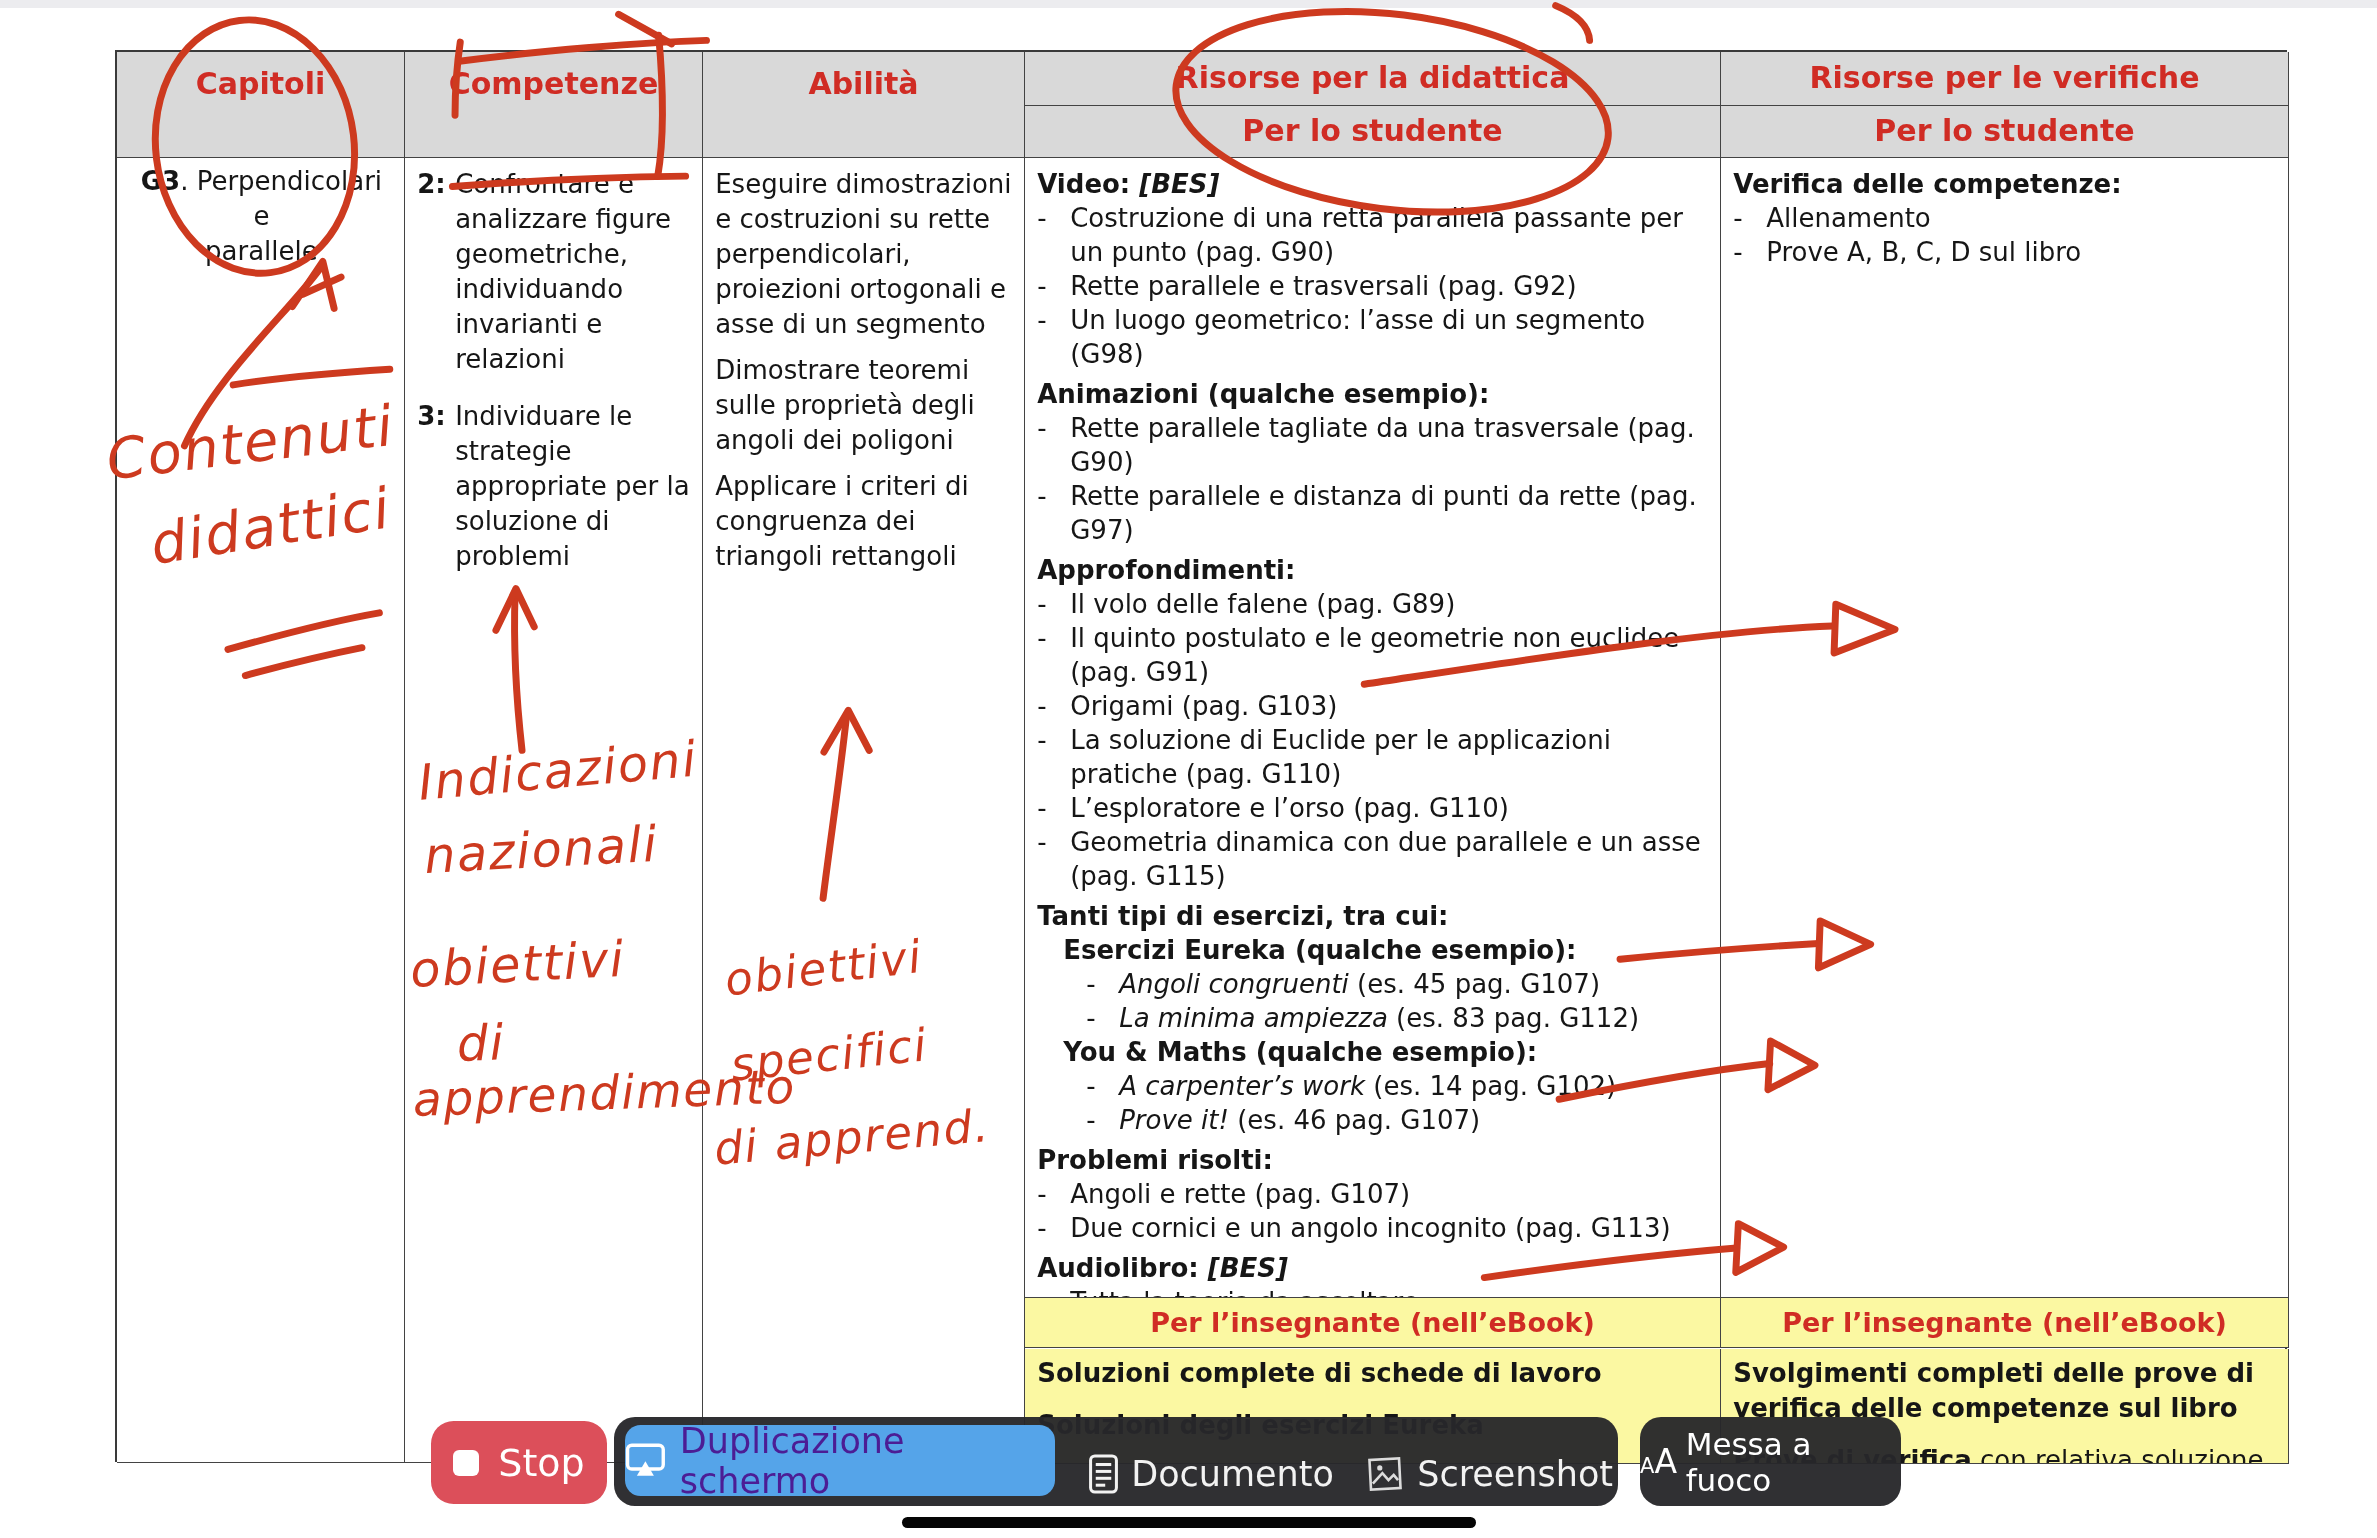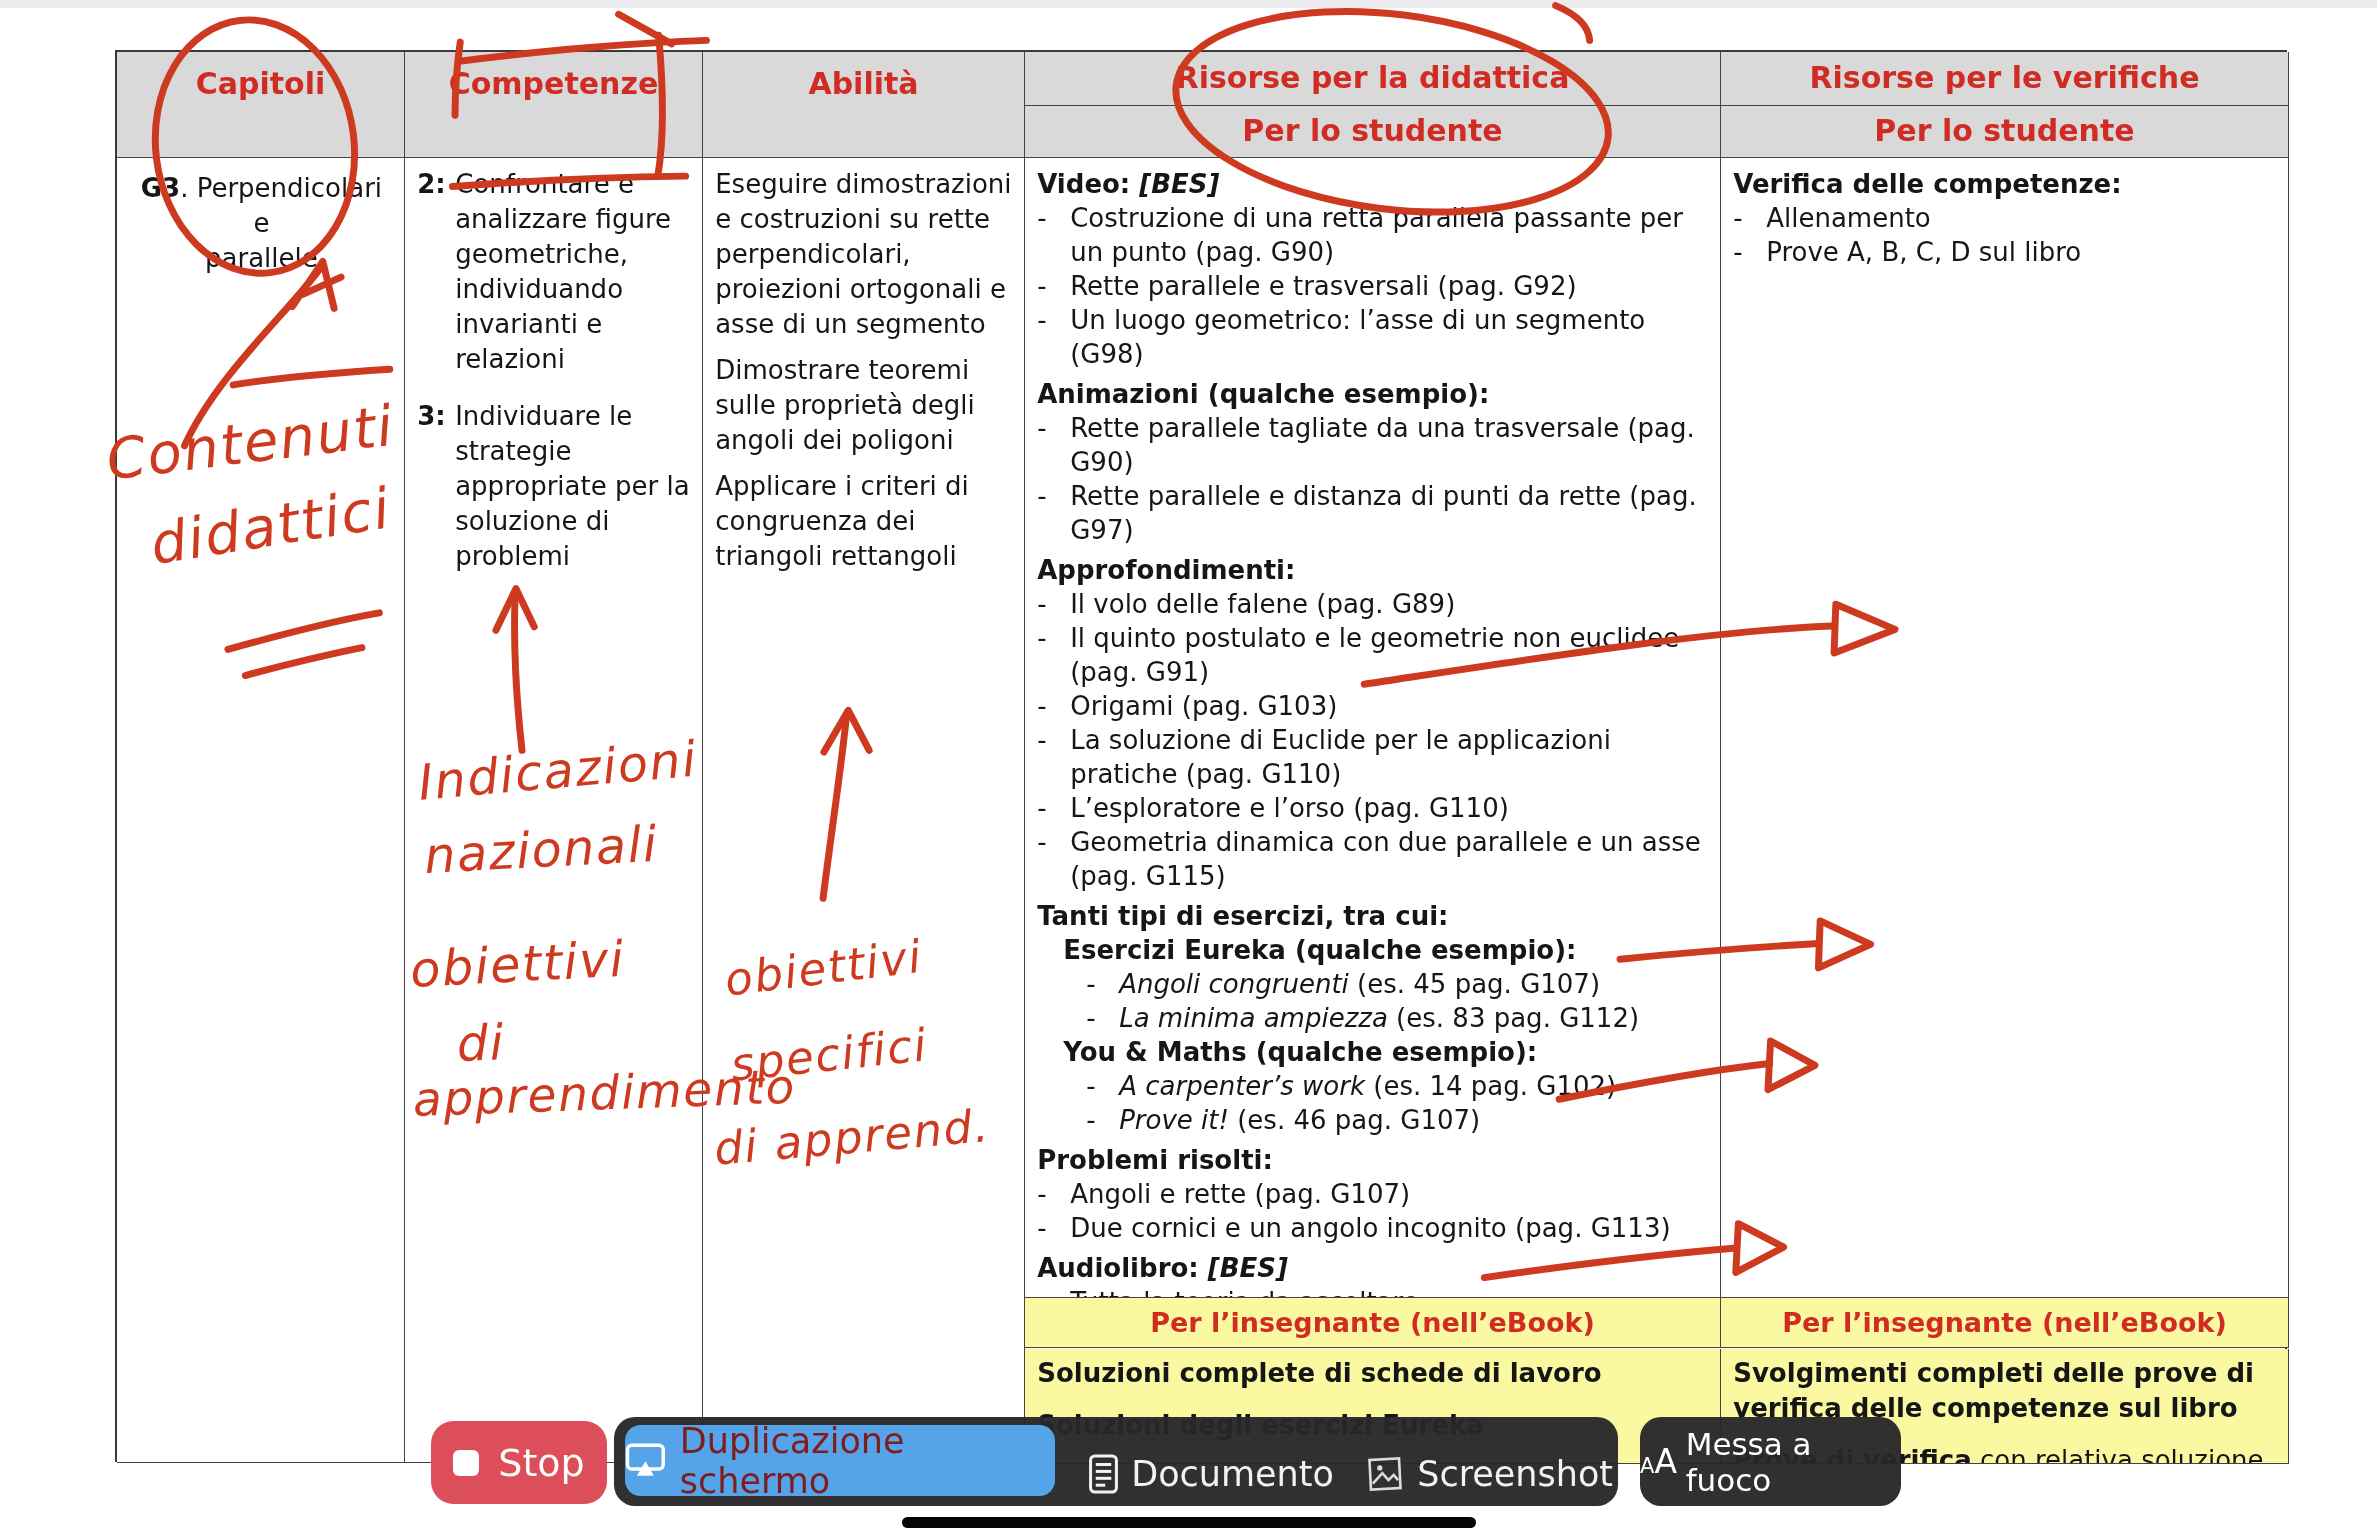--- a/index.html
+++ b/index.html
@@ -17,21 +17,21 @@
   .hdr2{line-height:49px;}
   .yellow{background:#fbf8a2;}
   .yhead{color:#d02c24;font-weight:bold;font-size:27px;text-align:center;line-height:49px;}
   .ycontent{padding:7px 10.4px 0 12.2px;font-size:26px;line-height:35px;}
   .yitem{margin-top:17.4px;}
   .yitem:first-child{margin-top:0;}
   .b{font-weight:bold;}
   .i{font-style:italic;}
   
   .bodycell{font-size:26px;line-height:35px;padding:8.7px 10.4px 0 12.2px;}
-  #cap-cell{text-align:center;padding-top:13px;}
+  #cap-cell{text-align:center;padding-top:6px;}
   .comp-row{display:flex;margin-top:22.6px;}
   .comp-row:first-child{margin-top:0;}
   .comp-num{flex:0 0 38px;font-weight:bold;}
   .comp-txt{flex:1;}
   .abil-p{margin-top:11.3px;}
   .abil-p:first-child{margin-top:0;}
   
   .dida{font-size:26px;line-height:34px;}
   .sec{margin-top:6.1px;}
   .sec:first-child{margin-top:0;}
@@ -45,21 +45,21 @@
   #ink{left:0;top:0;width:2377px;height:1539px;pointer-events:none;}
   .hand{position:absolute;color:#cd3a1f;font-style:italic;letter-spacing:1.7px;
         white-space:nowrap;transform-origin:left top;pointer-events:none;}
   
   .panel{background:rgba(40,40,43,0.96);border-radius:21px;}
   #stop-btn{left:431px;top:1421px;width:176px;height:83px;background:#dc4f5a;border-radius:22.6px;
             display:flex;align-items:center;justify-content:center;gap:19px;color:#fff;font-size:38px;}
   .stop-square{width:26px;height:26px;background:#fff;border-radius:6.1px;display:inline-block;}
   #panel1{left:614px;top:1417px;width:1004px;height:89px;}
   #mirror-btn{left:625px;top:1425px;width:430px;height:71px;background:#55a4e9;border-radius:15.7px;
-            display:flex;align-items:center;justify-content:center;gap:14px;color:#7f1d1d;font-size:35px;}
+            display:flex;align-items:center;justify-content:center;gap:14px;color:#4c1d95;font-size:35px;}
   .tb-item{position:absolute;top:1417px;height:114px;display:flex;align-items:center;gap:12.2px;color:#f2f2f2;font-size:35px;}
   #doc-item{left:1088px;}
   #shot-item{left:1365px;}
   #panel2{left:1640px;top:1417px;width:261px;height:89px;display:flex;align-items:center;justify-content:center;gap:8.7px;color:#fff;font-size:31px;}
   .aa{display:flex;align-items:baseline;color:#fff;}
   .aa .a1{font-size:21px;}
   .aa .a2{font-size:33px;}
   #homebar{left:902px;top:1517px;width:574px;height:11.3px;border-radius:6.1px;background:#050505;}
 </style>
 </head>

